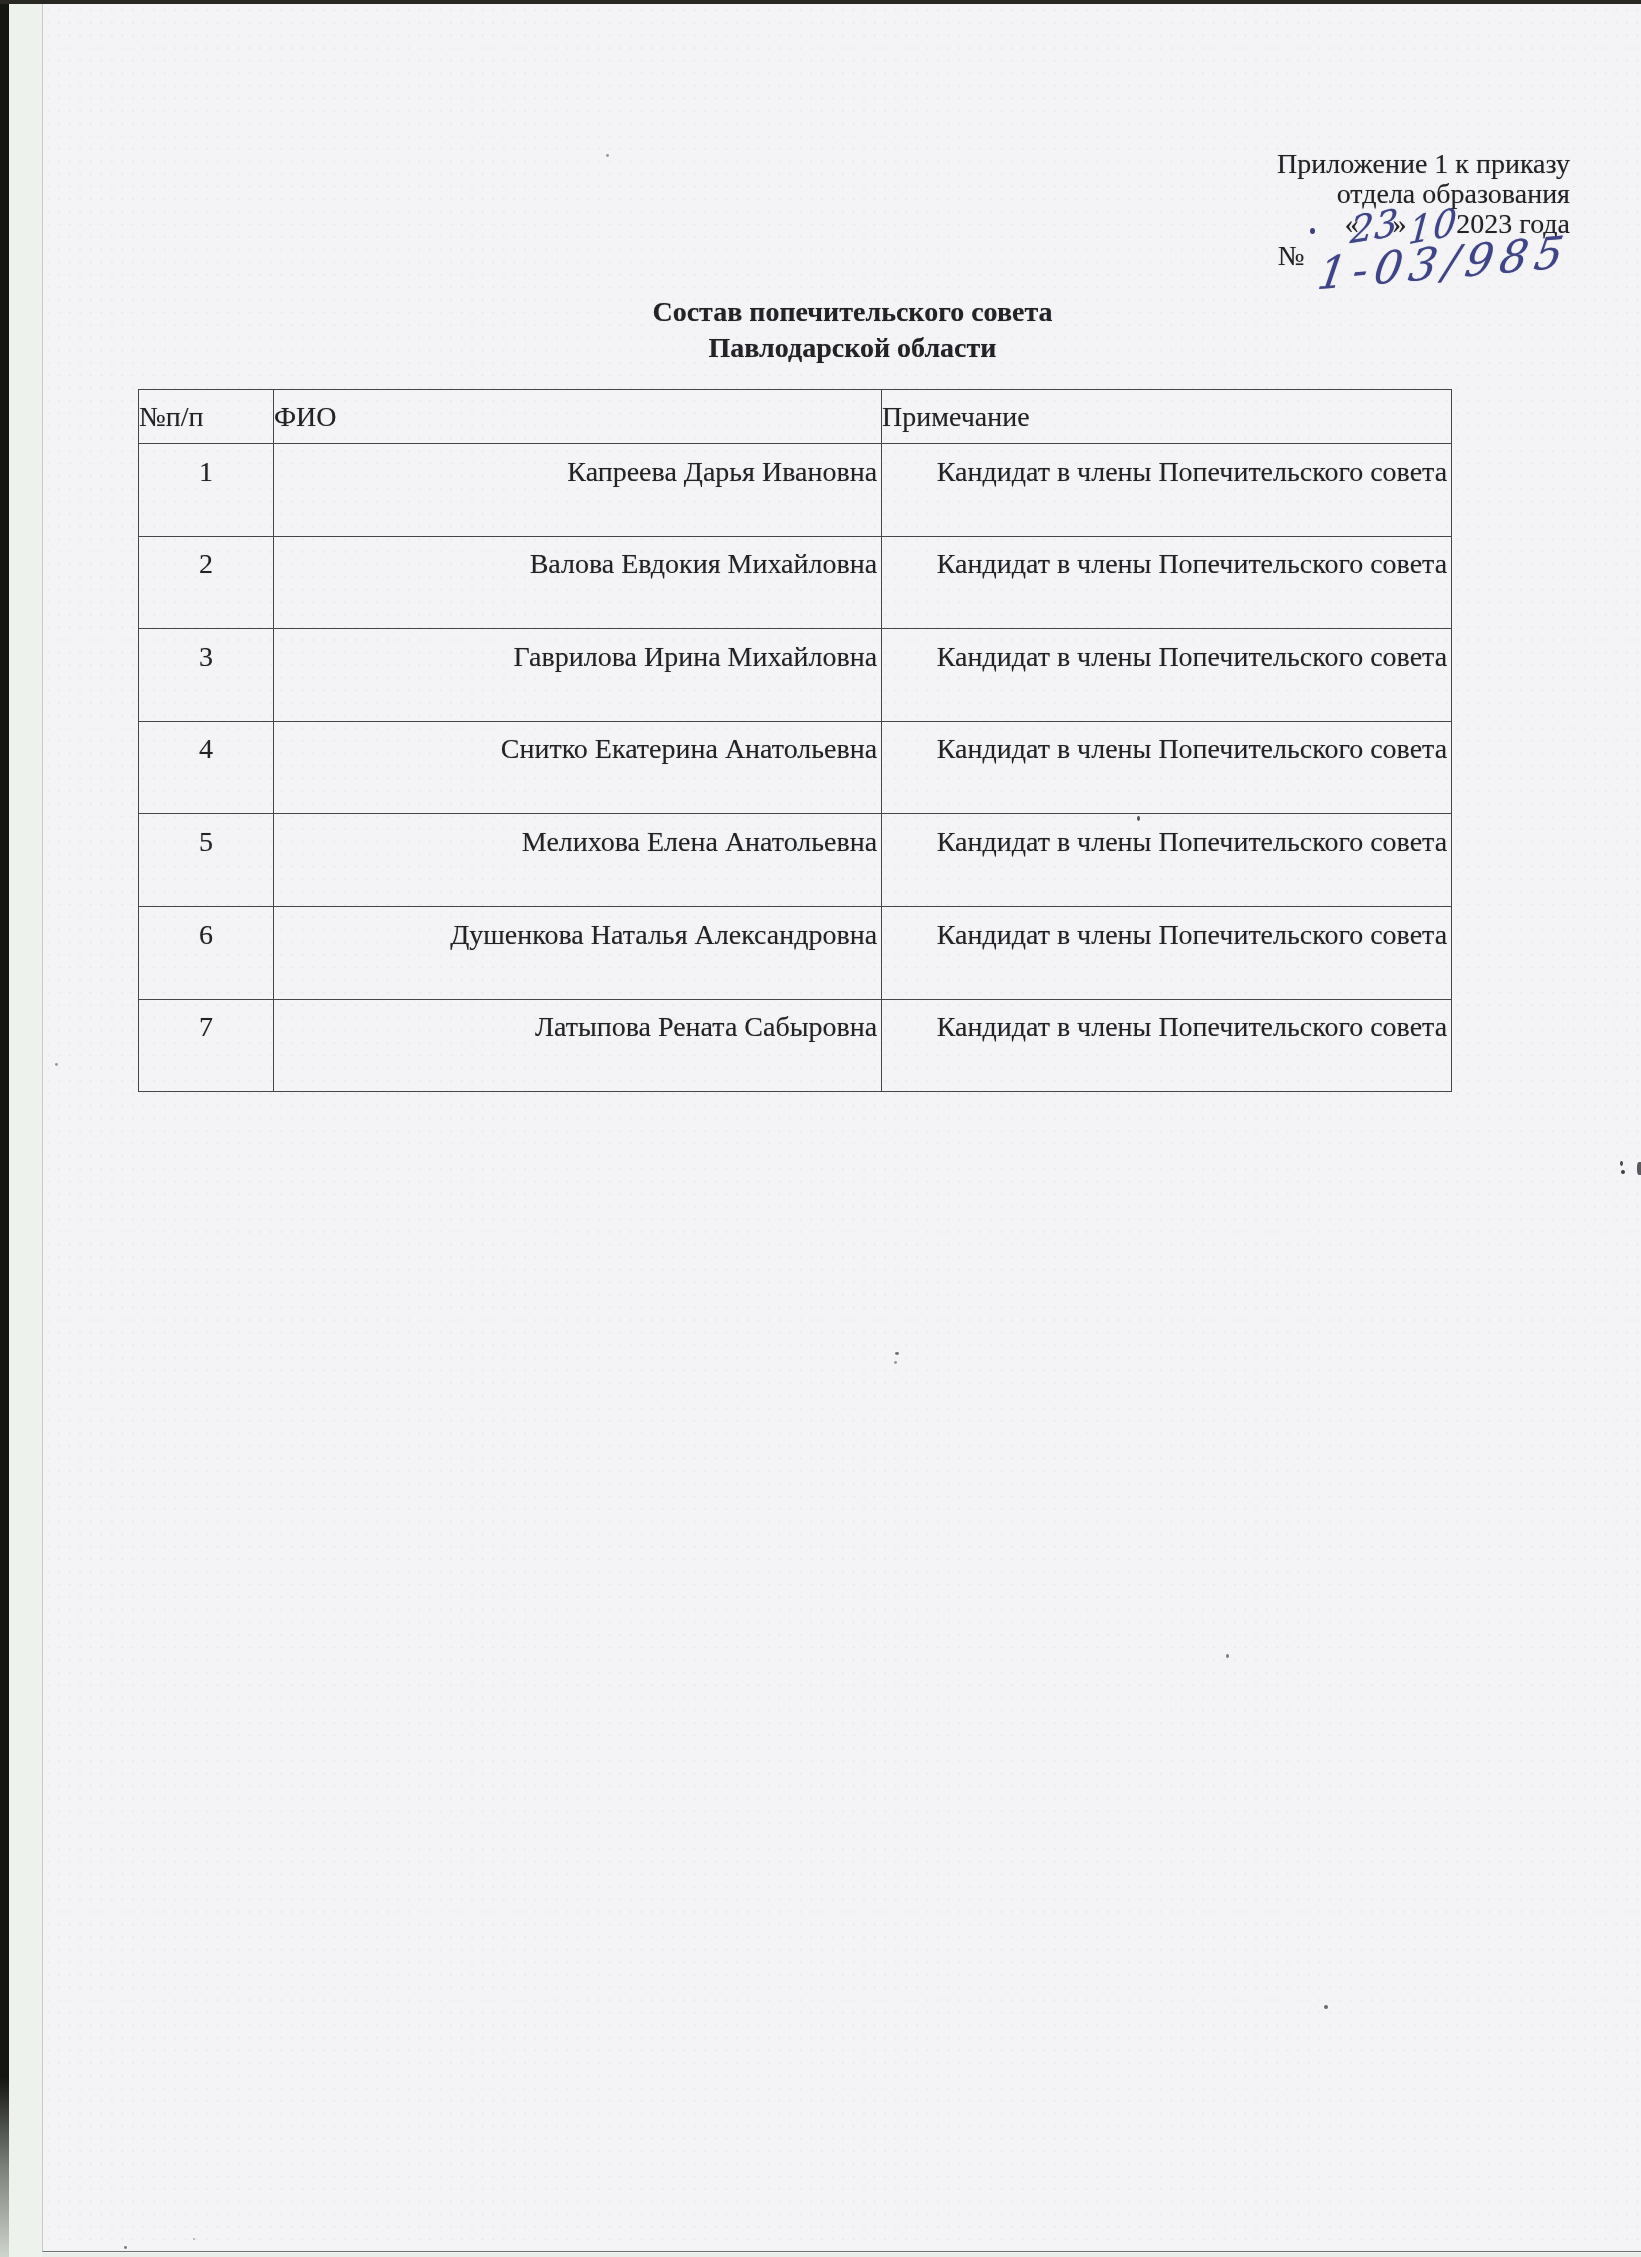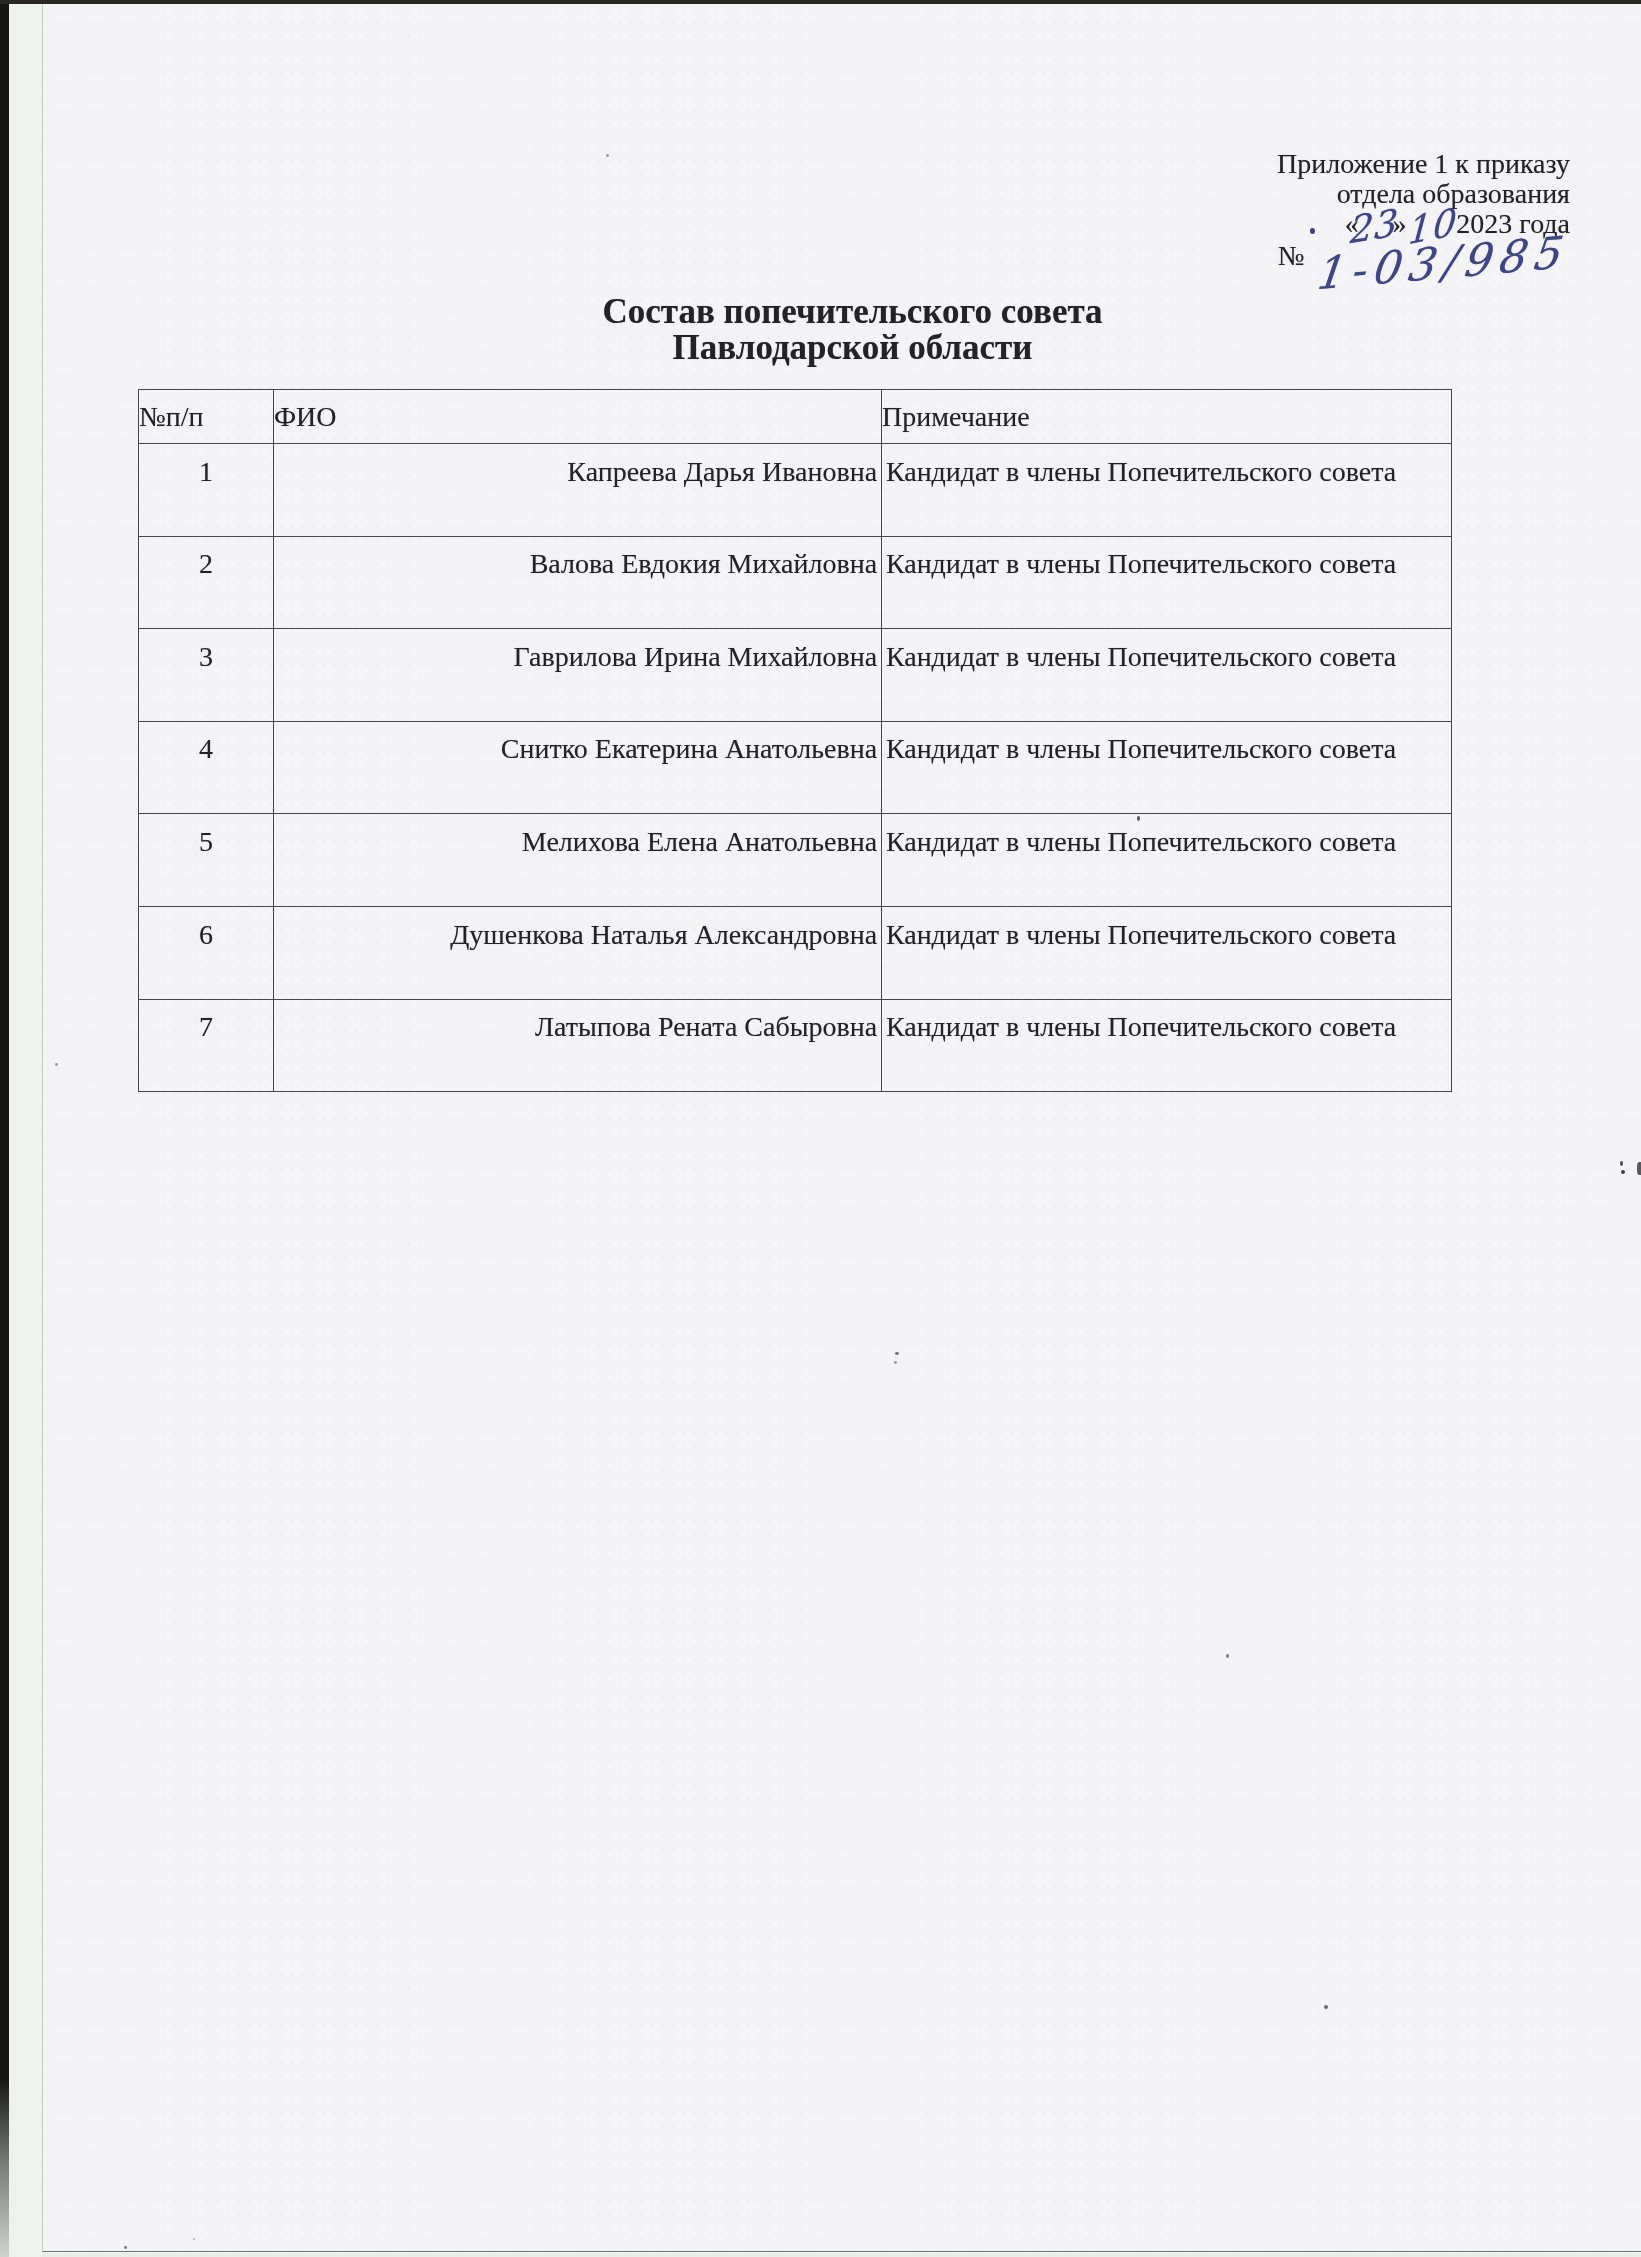--- a/index.html
+++ b/index.html
@@ -48,33 +48,33 @@
     text-shadow:0 0 1px rgba(63,69,132,0.55);}
   .hw-day{font-size:37px;transform:rotate(-9deg) skewX(-13deg);
     position:relative;top:5.8px;margin:0 -6.8px 0 -8.7px;letter-spacing:1px;}
   .hw-month{font-size:37px;transform:rotate(-11deg) skewX(-16deg);
     position:relative;top:5.8px;margin:0 -2.9px 0 1.9px;letter-spacing:1.9px;}
   .hw-number{font-size:44px;transform:rotate(-5deg) skewX(-14deg);
     position:relative;top:13.5px;margin-left:13.5px;letter-spacing:6.8px;}
 
   
   .doc-title{position:absolute;left:64px;right:0;top:294px;text-align:center;
-    font-weight:bold;font-size:35px;line-height:36px;
+    font-weight:bold;font-size:28px;line-height:36px;
     text-shadow:0 0 1px rgba(40,40,45,0.35);}
 
   
   .members-table{position:absolute;left:138px;top:389px;border-collapse:collapse;
     width:1313px;table-layout:fixed;
     font-size:28px;text-shadow:0 0 1px rgba(40,40,45,0.35);}
   .members-table th,.members-table td{border:1.9px solid #45454a;background:transparent;}
   .members-table th{height:53px;font-weight:normal;text-align:left;vertical-align:middle;padding:0;}
   .members-table td{height:80px;vertical-align:top;padding:11.6px 3.9px 0 3.9px;}
   .members-table td.cell-num{text-align:center;}
   .members-table td.cell-name{text-align:right;padding-left:12.6px;}
-  .members-table td.cell-note{text-align:left;}
+  .members-table td.cell-note{text-align:right;}
 </style>
 </head>
 <body>
 
 <div class="scan-top-line"></div>
 <div class="scan-left-dark"></div>
 <div class="scan-left-light"></div>
 <div class="page"></div>
 <div class="scan-bottom-light"></div>
 

